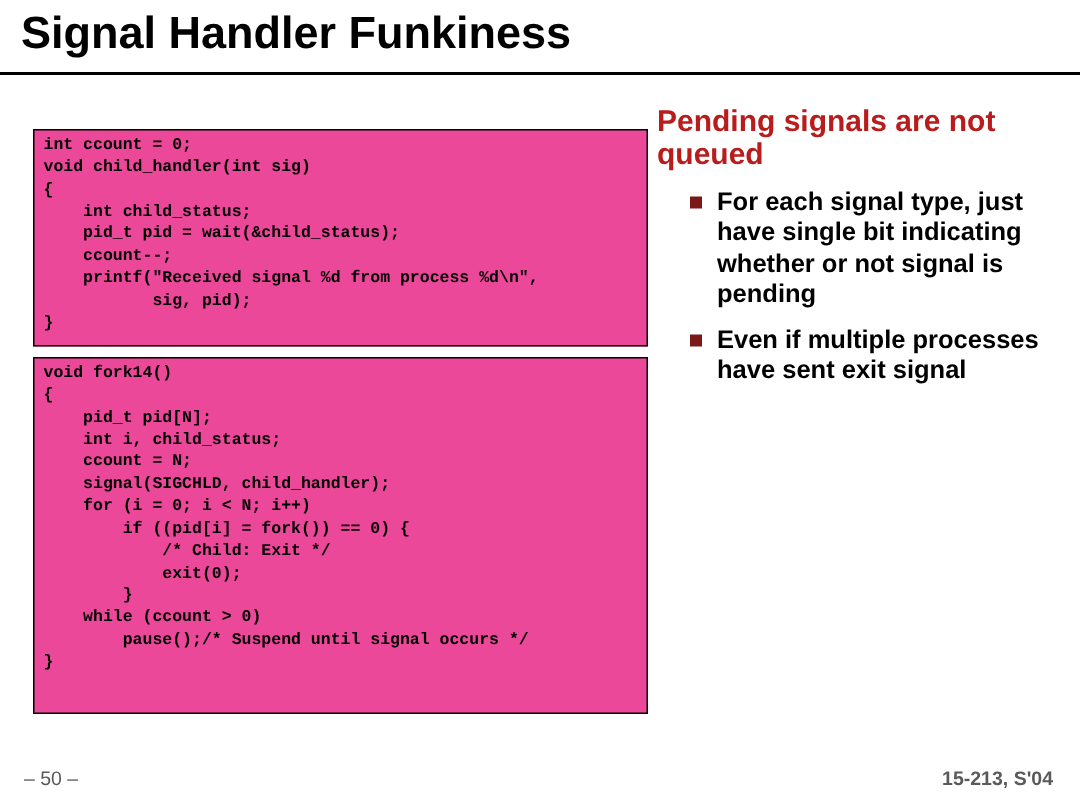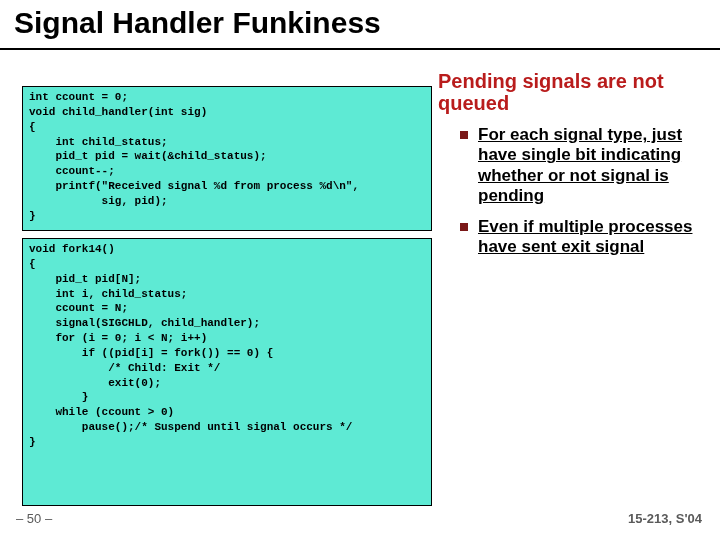--- a/index.html
+++ b/index.html
@@ -16,48 +16,47 @@
   .title {
     font-size: 30px;
     font-weight: bold;
     color: #000000;
     font-style: normal;
   }
   .code-box {
     position: absolute;
     left: 22px;
     width: 410px;
-    background: #5eead4;
+    background: #ec4899;
     border: 1px solid #000;
     font-family: "Courier New", Courier, monospace;
     font-size: 11px;
     font-weight: bold;
     line-height: 1.35;
     white-space: pre;
     padding: 3px 6px;
     color: #000;
   }
   .code1 { top: 86px; height: 145px; }
-  .code2 { top: 238px; height: 268px; }
+  .code2 { top: 238px; height: 238px; }
   .subhead {
     position: absolute;
     left: 438px;
     top: 70px;
     width: 268px;
     font-size: 20px;
     font-weight: bold;
     color: #b91c1c;
     line-height: 1.12;
   }
   .bullets {
     position: absolute;
     left: 460px;
     top: 125px;
     width: 250px;
-    text-decoration: underline;
   }
   .bullet {
     display: flex;
     align-items: flex-start;
     margin-bottom: 10px;
   }
   .bullet .sq {
     width: 8px;
     height: 8px;
     background: #7a1818;

